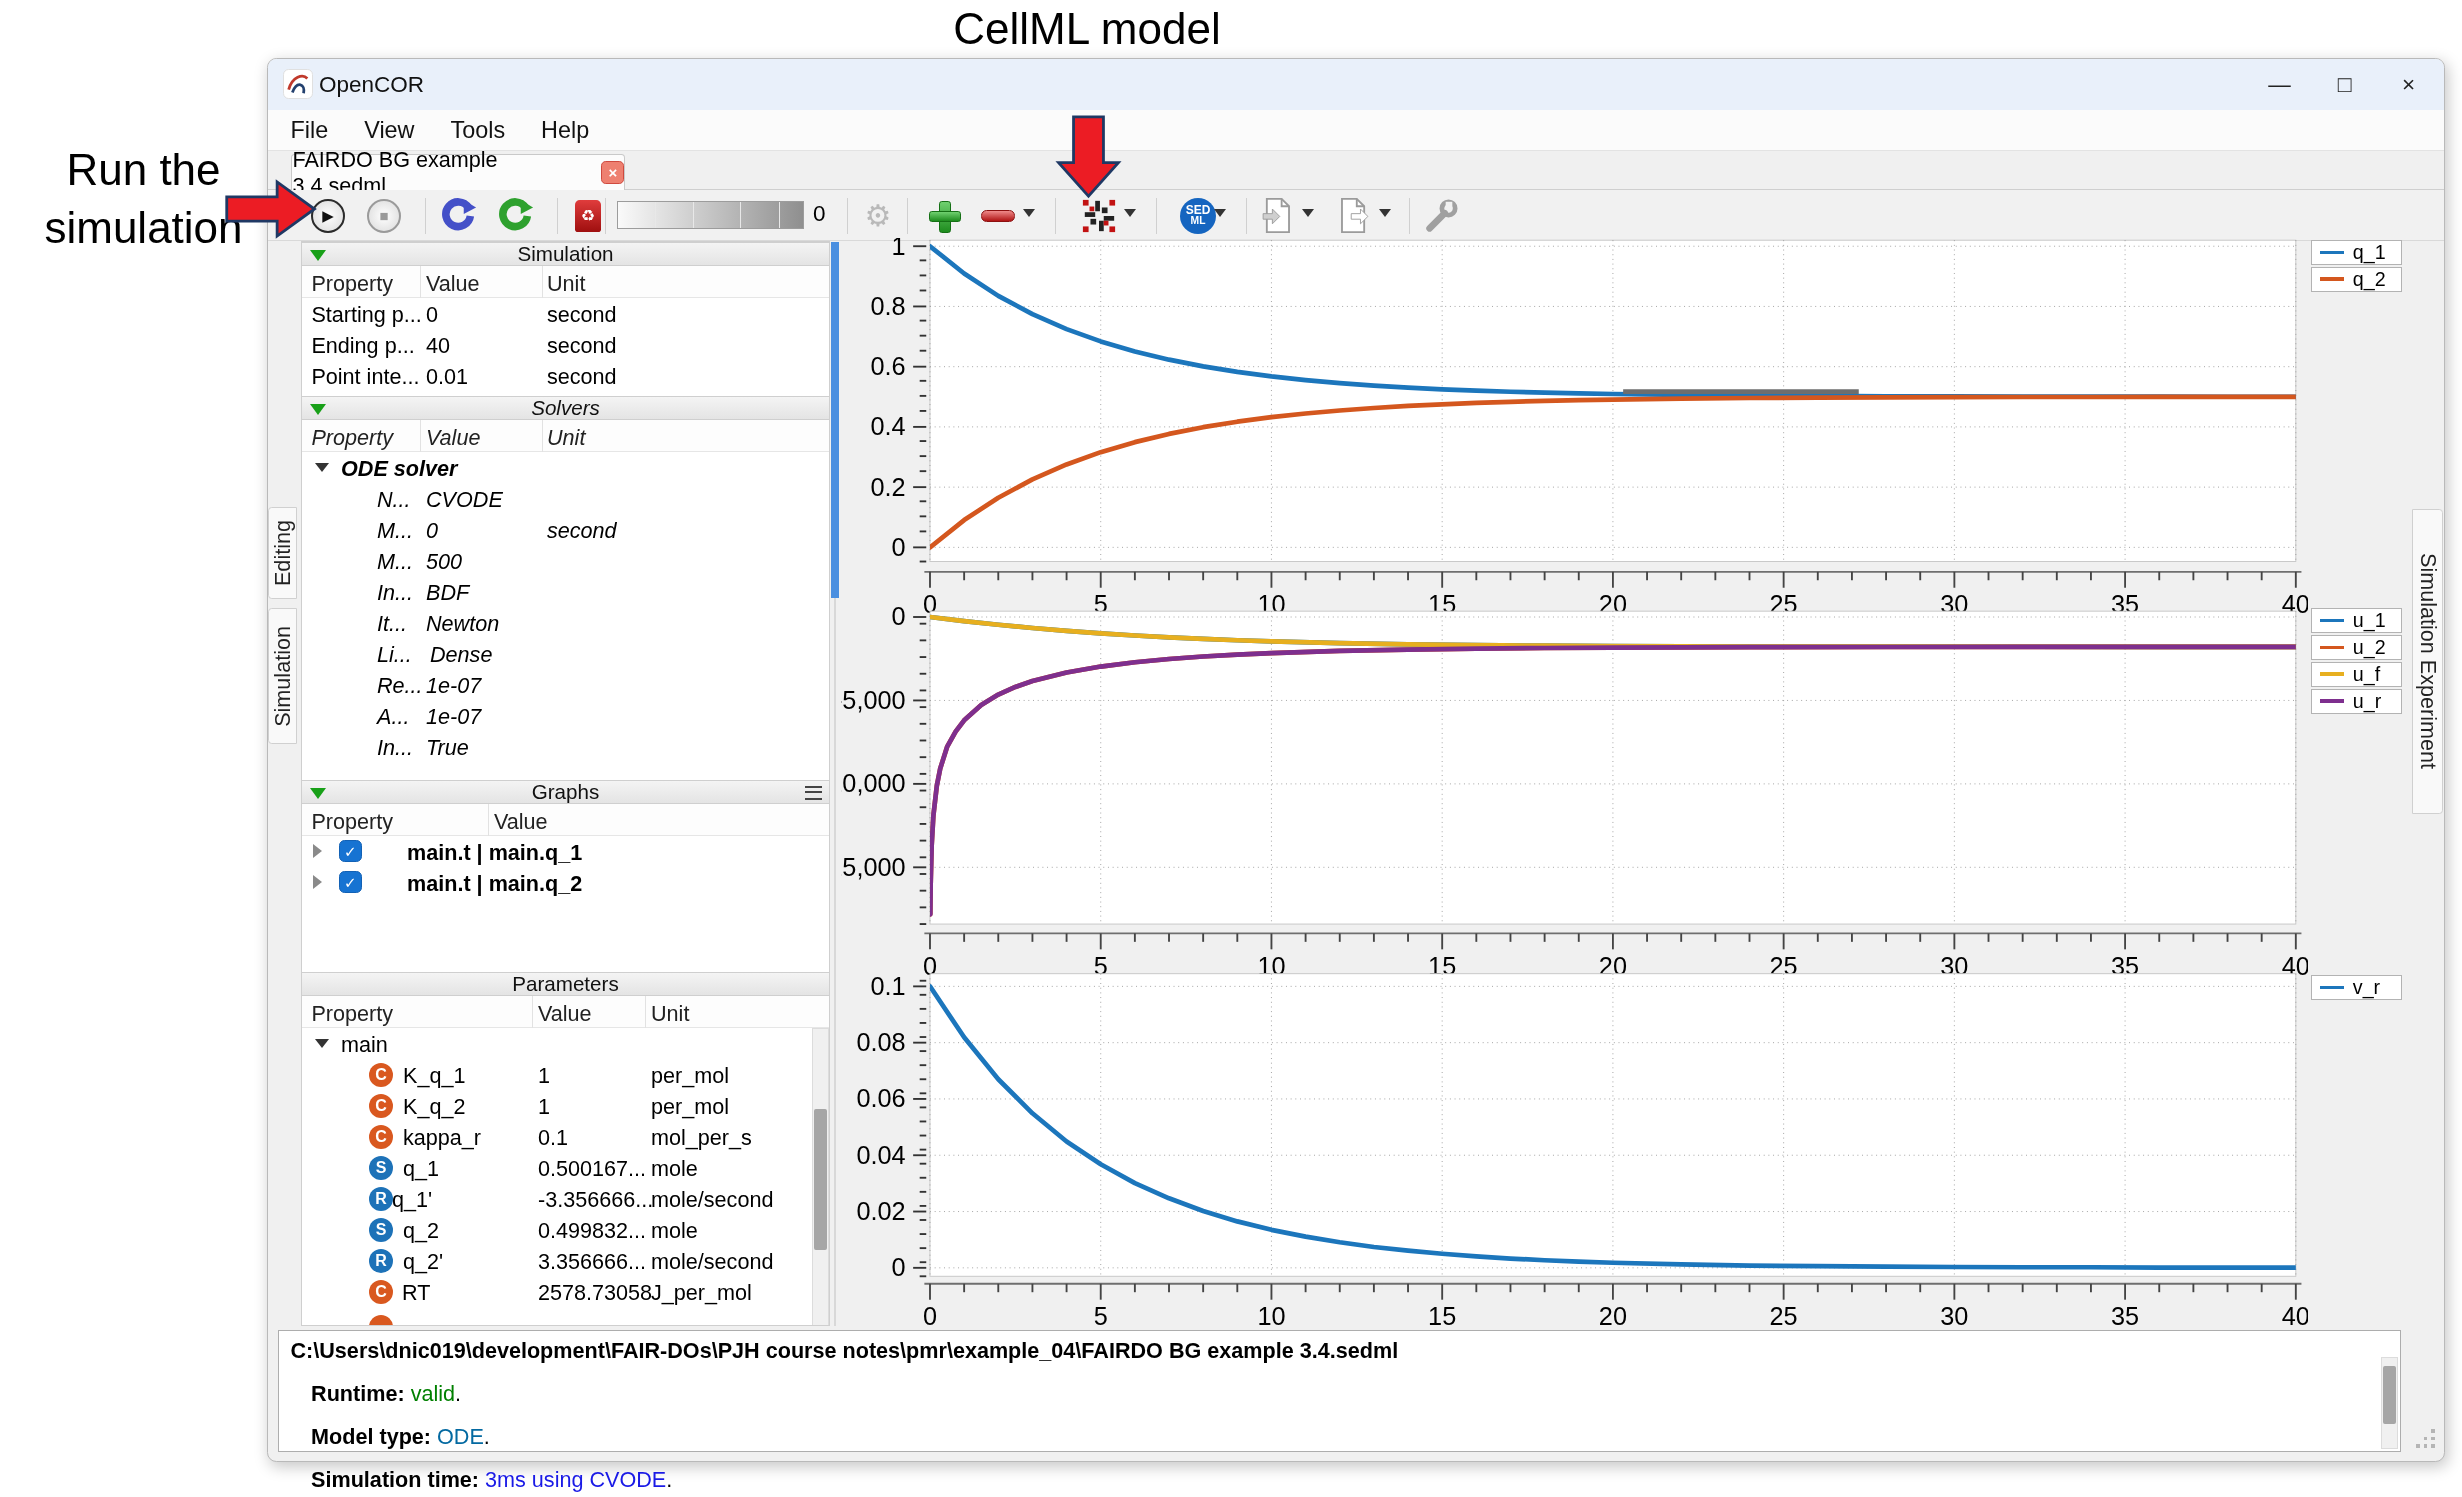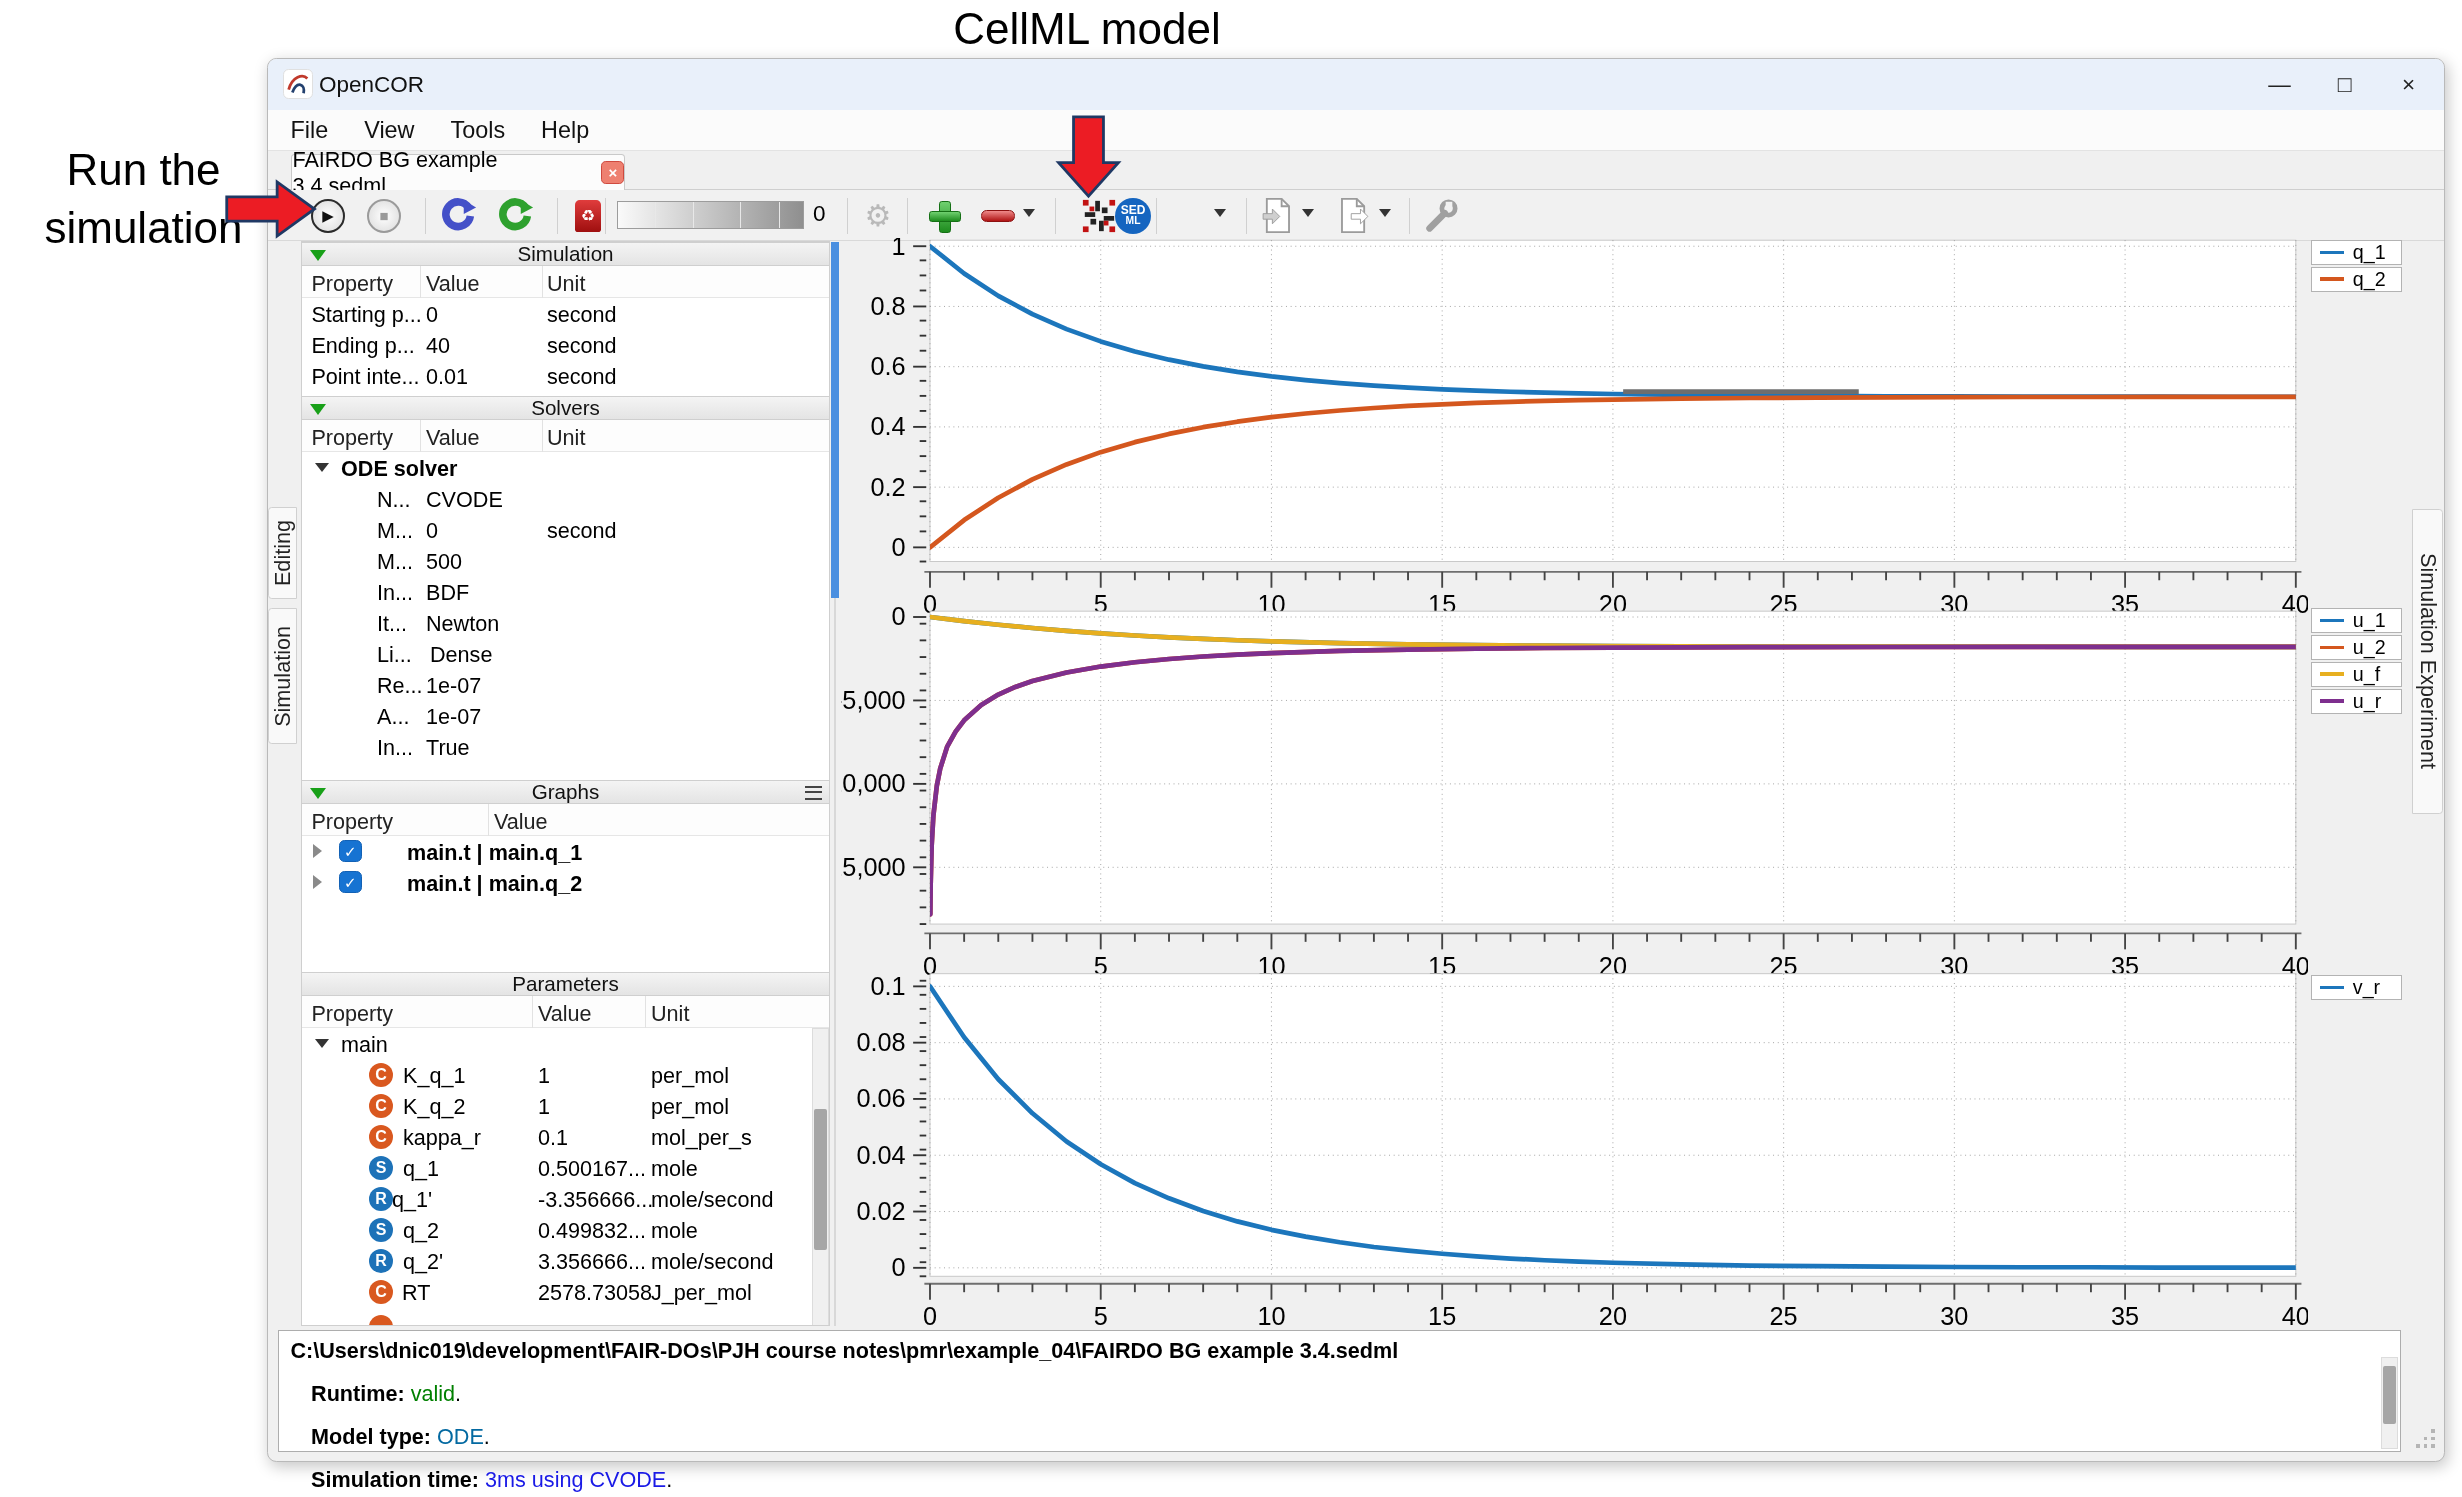--- a/index.html
+++ b/index.html
@@ -207,21 +207,21 @@
               <rect x="24" y="24" width="5" height="5"></rect>
             <rect x="30" y="30" width="6" height="6"></rect>
               <rect x="2" y="30" width="6" height="6"></rect>
           </g>
         </svg>
       </div>
       <div class="ddbox" style="left:856px;">
           <div class="dd"></div>
         </div>
       <div class="tsep" style="left:888px;"></div>
-      <div class="tbtn" style="left:847px;">
+      <div class="tbtn" style="left:912px;">
         <div class="sedcirc">
           <b>SED</b>
             <i>ML</i>
         </div>
       </div>
       <div class="ddbox" style="left:946px;">
           <div class="dd"></div>
         </div>
       <div class="tsep" style="left:978px;"></div>
       <div class="tbtn" style="left:991px;">
@@ -285,21 +285,21 @@
           <span style="left:124px">40</span>
           <span style="left:245px">second</span>
         </div>
         <div class="trow">
           <span style="left:9.4px">Point inte...</span>
           <span style="left:124px">0.01</span>
           <span style="left:245px">second</span>
         </div>
       </div>
 
-      <div class="sec" style="top:154px;height:367px;">
+      <div class="sec" style="top:154px;height:367px;font-style:italic;">
         <div class="sech">
           <div class="gtri"></div>
           <span>Solvers</span>
         </div>
         <div class="thead">
           <span style="left:9.4px">Property</span>
           <span style="left:124px">Value</span>
           <span style="left:245px">Unit</span>
           <div class="cline" style="left:118px"></div>
             <div class="cline" style="left:240px"></div>

